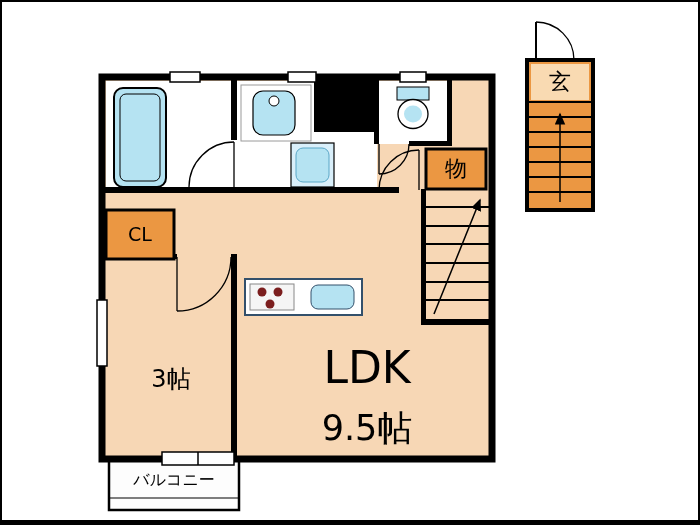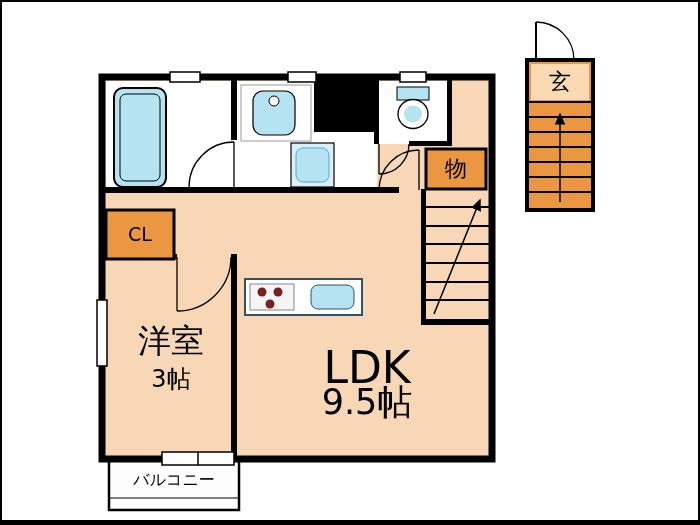--- a/index.html
+++ b/index.html
@@ -129,18 +129,17 @@
         <line x1="527" y1="175" x2="589" y2="175"></line>
         <line x1="527" y1="190" x2="589" y2="190"></line>
       </g>
       <line x1="558" y1="200" x2="558" y2="112" stroke="#000" stroke-width="1.5" marker-end="url(#arrowhead)"></line>
     </g>
   </svg>
 
   <div class="lbl" style="left:104px;top:208px;width:68px;height:49px;font-size:19px;font-weight:normal;">CL</div>
   <div class="lbl" style="left:424px;top:147px;width:60px;height:40px;font-size:22px;">物</div>
   <div class="lbl" style="left:527px;top:62px;width:62px;height:36px;font-size:22px;">玄</div>
-  <div class="lbl" style="left:108px;top:318px;width:122px;height:40px;font-size:33px;">洋室</div>
   <div class="lbl" style="left:108px;top:357px;width:122px;height:40px;font-size:24px;">3帖</div>
   <div class="lbl" style="left:270px;top:343px;width:190px;height:46px;font-size:44px;font-weight:500;">LDK</div>
-  <div class="lbl" style="left:270px;top:378px;width:190px;height:44px;font-size:35px;">9.5帖</div>
+  <div class="lbl" style="left:270px;top:404px;width:190px;height:44px;font-size:35px;">9.5帖</div>
   <div class="lbl" style="left:110px;top:466px;width:124px;height:24px;font-size:16px;text-align:center;">バルコニー</div>
 </div>
 
 </body></html>

